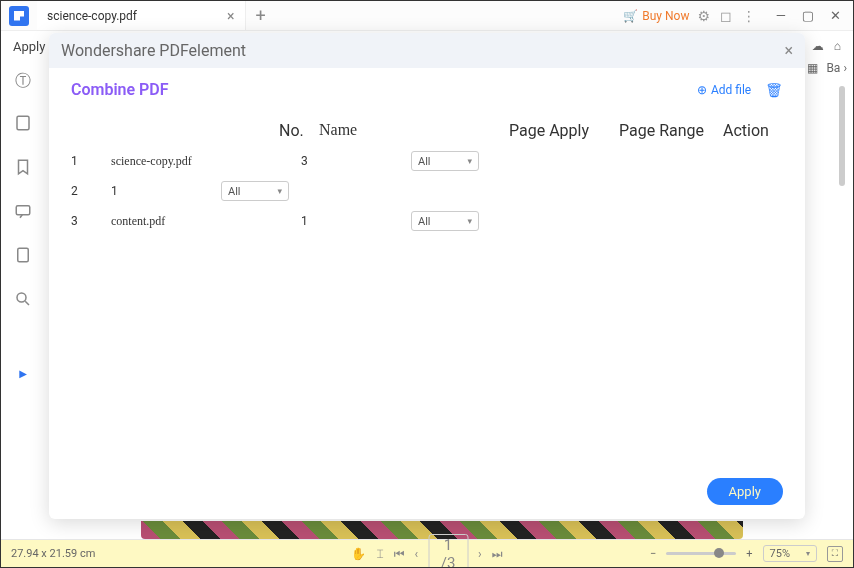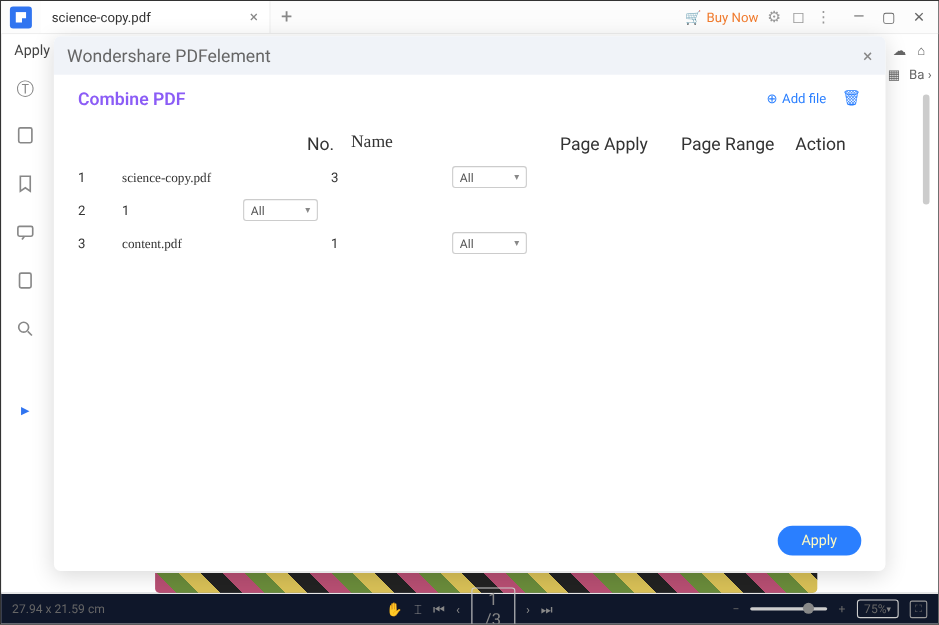--- a/index.html
+++ b/index.html
@@ -65,29 +65,29 @@
 .toc-label { font-size:11px; color:#666; line-height:1.4; }
 
 
 .apply-row { margin-top:auto; padding: 14px 22px; display:flex; justify-content:flex-end; }
 .apply-btn { background:#2a7fff; color:#fef9c3; border:none; border-radius:16px; padding:6px 22px; font-size:13px; cursor:pointer; }
 
 
 .bottom-peek { position:absolute; left:140px; right:110px; bottom:28px; height:18px; background: repeating-linear-gradient(45deg,#b84f73 0 14px,#6a8c3b 14px 28px,#d9c157 28px 42px,#222 42px 56px); border-radius:0 0 4px 4px; }
 
 
-.status { position:absolute; left:0; right:0; bottom:0; height:28px; border-top:1px solid #e6e6e6; display:flex; align-items:center; padding:0 10px; font-size:11px; color:#666; background:#0f172a; }
+.status { position:absolute; left:0; right:0; bottom:0; height:28px; border-top:1px solid #e6e6e6; display:flex; align-items:center; padding:0 10px; font-size:11px; color:#666; background:#fef9c3; }
 .dims { }
 .pager { position:absolute; left:50%; transform:translateX(-50%); display:flex; align-items:center; gap:10px; color:#888; }
 .pager .btn { cursor:pointer; font-size:12px; }
 .page-box { border:1px solid #ccc; border-radius:3px; padding:1px 6px; font-size:15px; width:40px; text-align:center; }
 .zoom-group { margin-left:auto; display:flex; align-items:center; gap:10px; }
 .slider { width:70px; height:3px; background:#ccc; border-radius:2px; position:relative; }
 .slider::after { content:""; position:absolute; left:68%; top:-4px; width:10px; height:10px; border-radius:50%; background:#888; }
-.zoom-box { border:1px solid #ccc; border-radius:3px; padding:1px 6px; font-size:11px; display:flex; align-items:center; gap:0; }
+.zoom-box { border:1px solid #ccc; border-radius:3px; padding:1px 6px; font-size:11px; display:flex; align-items:center; gap:16px; }
 .zoom-box .chev { font-size:8px; color:#888; }
 .fit-icon { width:16px; height:16px; border:1px solid #999; border-radius:2px; display:flex; align-items:center; justify-content:center; font-size:9px; }
 </style>
 </head>
 <body>
 
 <div class="titlebar">
   <div class="app-icon"></div>
   <div class="tab">
     <span class="tab-title">science-copy.pdf</span>

